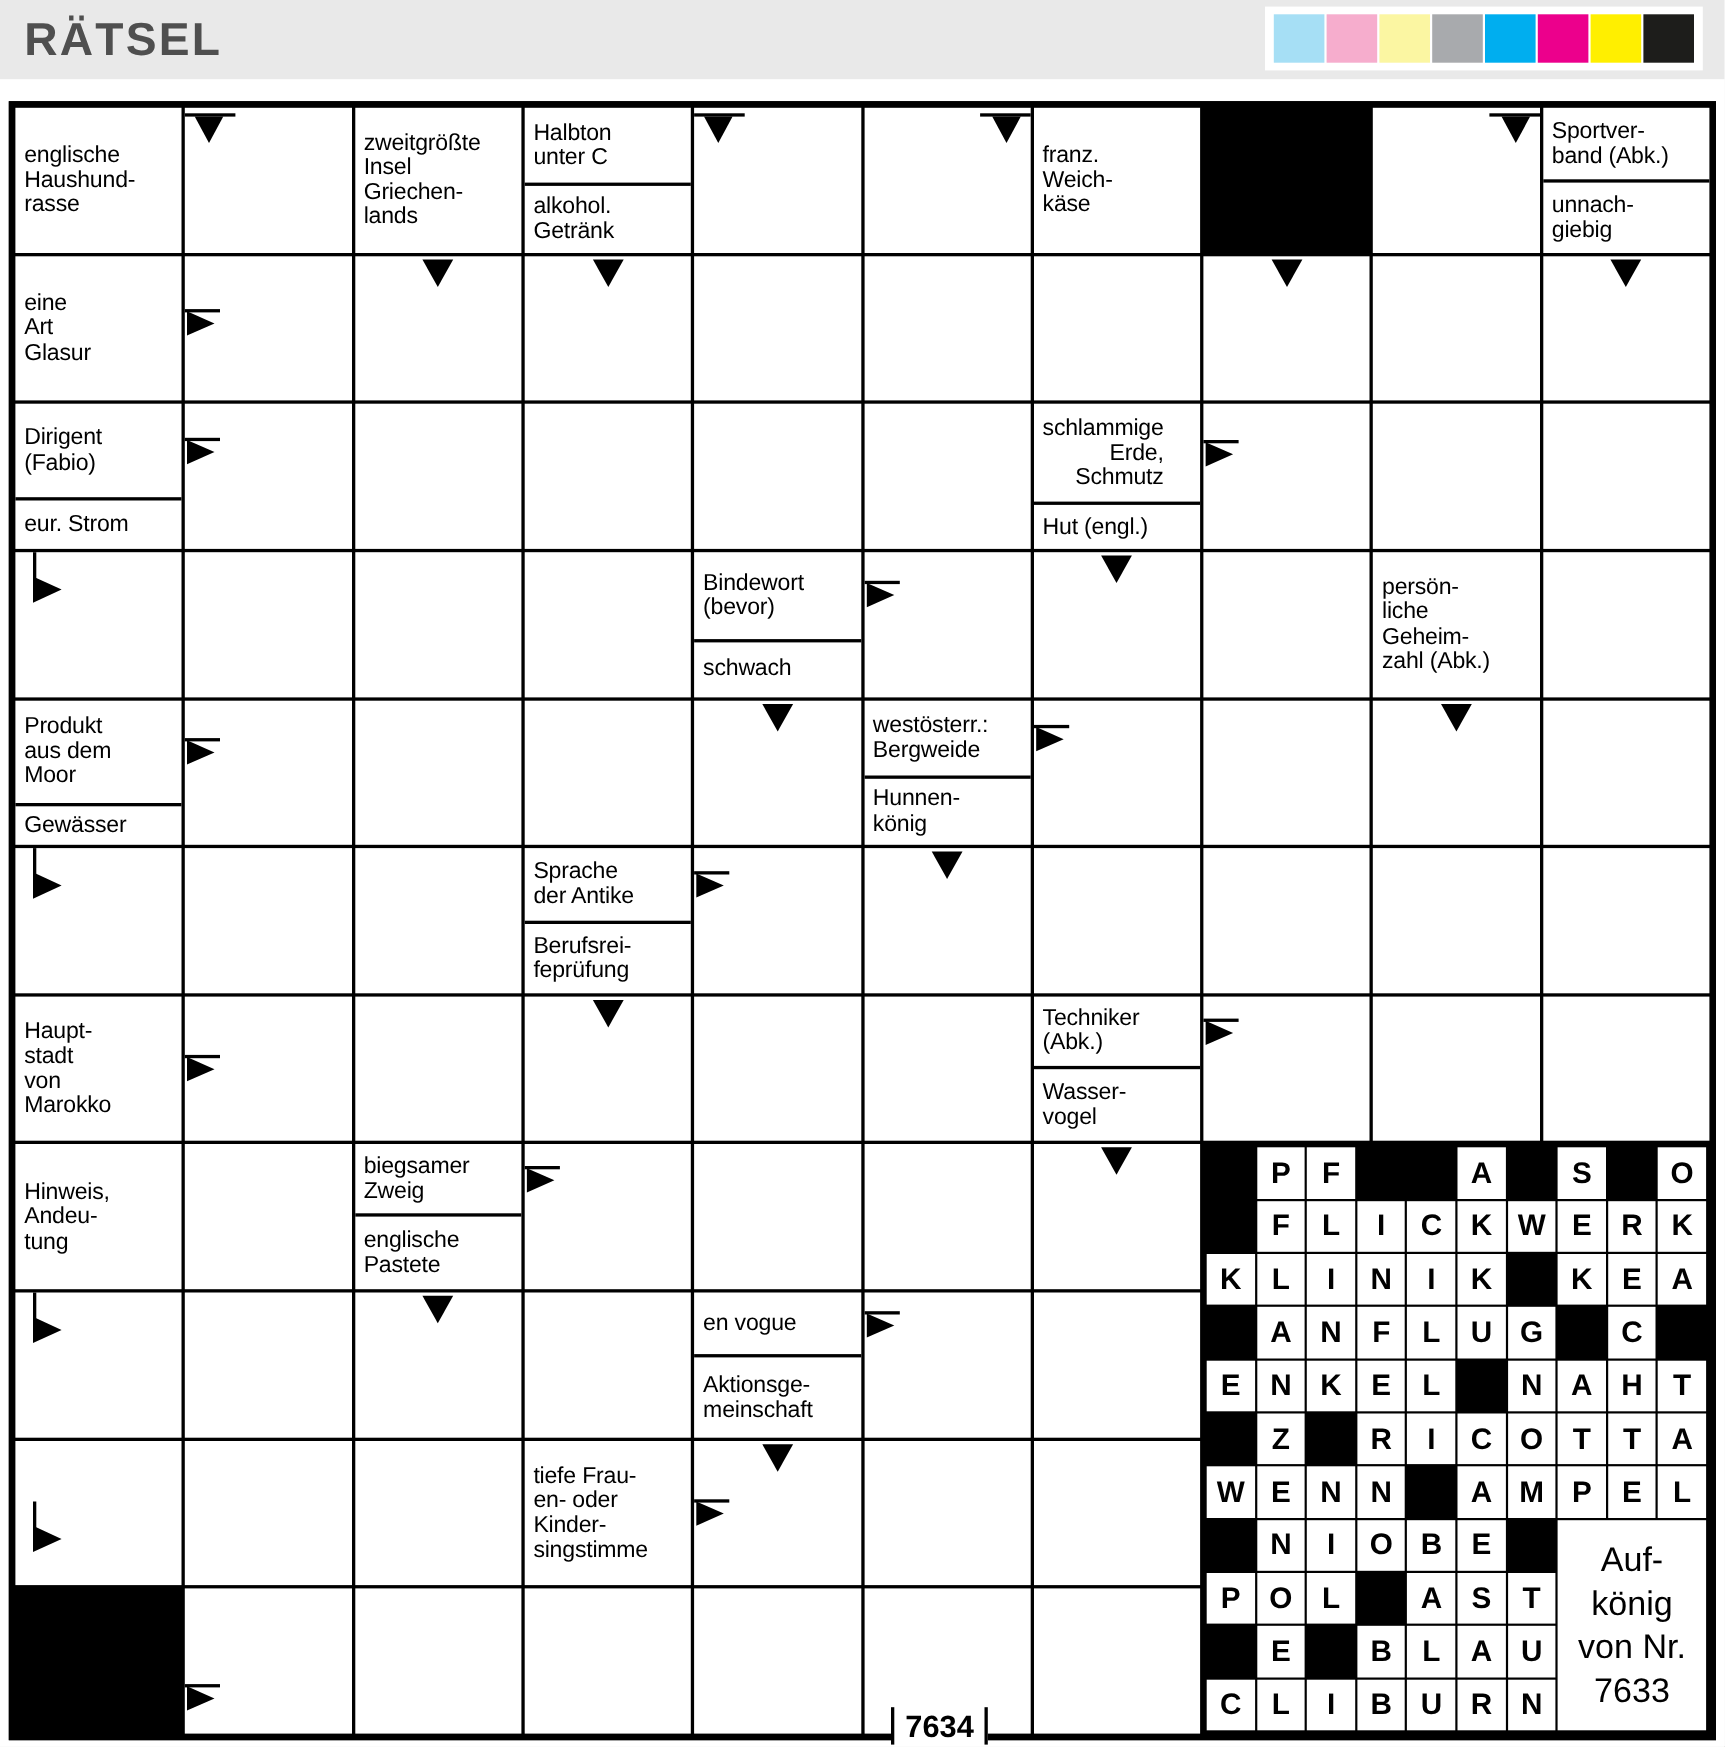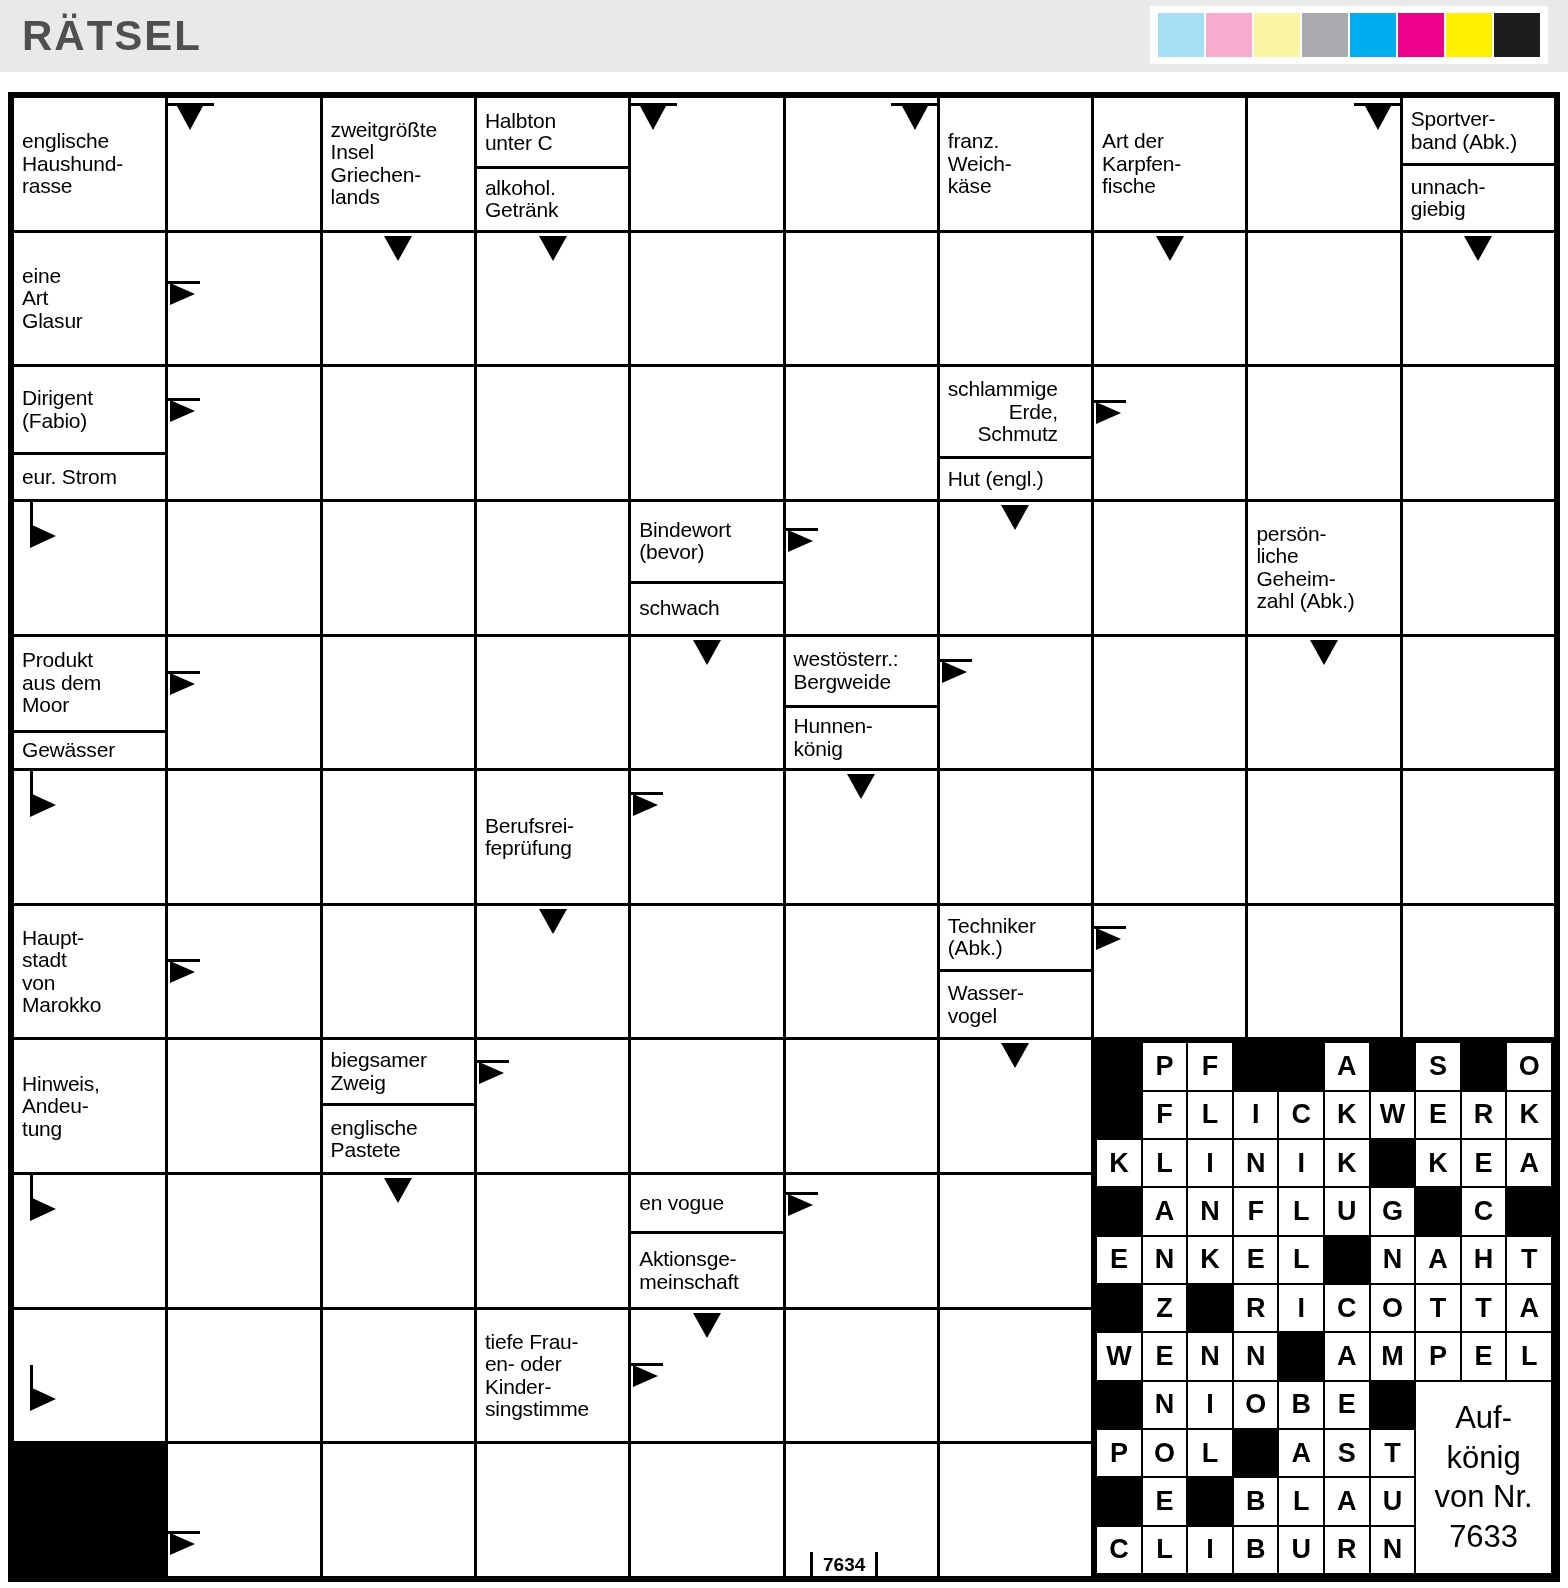--- a/index.html
+++ b/index.html
@@ -49,21 +49,21 @@
   
   .solution-block{background:#000;display:grid;grid-template-columns:repeat(10,1fr);
     grid-template-rows:repeat(11,1fr);gap:2px;padding:3px;box-sizing:border-box;}
   .sol-cell{background:#fff;display:flex;align-items:center;justify-content:center;
     font-size:27px;font-weight:700;}
   .sol-label{background:#fff;display:flex;flex-direction:column;align-items:center;justify-content:center;
     font-size:31px;line-height:1.28;text-align:center;}
 
   
   .pnum-box{position:absolute;left:810px;top:1552px;background:#fff;padding:2px 10px 0 10px;
-    font-size:19px;font-weight:700;z-index:5;border-left:3px solid #000;border-right:3px solid #000;}
+    font-size:28px;font-weight:700;z-index:5;border-left:3px solid #000;border-right:3px solid #000;}
 </style>
 </head>
 <body>
 
 <div class="page">
 
   <div class="header">
     <div class="title">RÄTSEL</div>
     <div class="colorbar-box" id="colorbars">
         <div class="swatch" style="background: rgb(166, 223, 245);"></div>
@@ -102,25 +102,20 @@
         <div class="arr-bent-down tail-left"></div>
       </div>
       <div class="cell answer-cell" style="grid-area: 1 / 6;">
         <div class="arr-bent-down tail-right"></div>
       </div>
       <div class="cell clue-cell" style="grid-area: 1 / 7;">
         <div class="clue-text">franz.
 Weich-
 käse</div>
       </div>
-      <div class="cell clue-cell" style="grid-area: 1 / 8;">
-        <div class="clue-text">Art der
-Karpfen-
-fische</div>
-      </div>
       <div class="cell answer-cell" style="grid-area: 1 / 9;">
         <div class="arr-bent-down tail-right"></div>
       </div>
       <div class="cell clue-cell" style="grid-area: 1 / 10;">
         <div class="half half-top" style="flex: 0 0 52%;">Sportver-
 band (Abk.)</div>
         <div class="half half-bottom">unnach-
 giebig</div>
       </div>
       <div class="cell clue-cell" style="grid-area: 2 / 1;">
@@ -222,20 +217,22 @@
       <div class="cell answer-cell" style="grid-area: 5 / 9;">
         <div class="arr-down"></div>
       </div>
       <div class="cell answer-cell" style="grid-area: 5 / 10;"></div>
       <div class="cell answer-cell" style="grid-area: 6 / 1;">
         <div class="arr-bent-right" style="top: 0%;"></div>
       </div>
       <div class="cell answer-cell" style="grid-area: 6 / 2;"></div>
       <div class="cell answer-cell" style="grid-area: 6 / 3;"></div>
       <div class="cell clue-cell" style="grid-area: 6 / 4;">
+        <div class="half half-top" style="flex: 0 0 52%;">Sprache
+der Antike</div>
         <div class="half half-bottom">Berufsrei-
 feprüfung</div>
       </div>
       <div class="cell answer-cell" style="grid-area: 6 / 5;">
         <div class="arr-right" style="top: 26%;"></div>
       </div>
       <div class="cell answer-cell" style="grid-area: 6 / 6;">
         <div class="arr-down"></div>
       </div>
       <div class="cell answer-cell" style="grid-area: 6 / 7;"></div>

